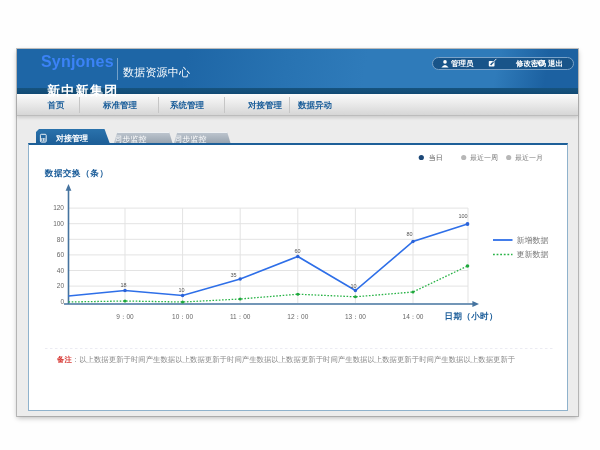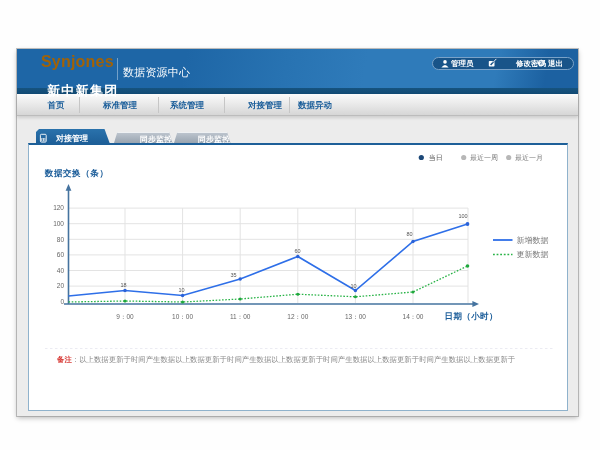--- a/index.html
+++ b/index.html
@@ -5,31 +5,31 @@
   html,body{margin:0;padding:0;}
   body{width:600px;height:450px;background:#fefefe;font-family:"Liberation Sans",sans-serif;position:relative;overflow:hidden;}
   .abs{position:absolute;}
   .win{left:17px;top:49px;width:561px;height:367px;background:#ececec;box-shadow:0 0 0 1px rgba(150,150,150,.6),0 2px 5px rgba(0,0,0,.28);}
   .hdr{left:17px;top:49px;width:561px;height:39px;
     background:linear-gradient(100deg,#1e66a6 0%,#1e66a6 30%,#2873b2 48%,#2f7bba 62%,#2f7bba 85%,#1c61a1 94%,#1c61a1 100%);}
   .strip{left:17px;top:88px;width:561px;height:6px;background:linear-gradient(#16537f,#124a74);}
   .menu{left:17px;top:94px;width:561px;height:22px;background:linear-gradient(#fbfbfb,#e7e7e7 55%,#d6d6d6);border-bottom:1px solid #bcbcbc;box-shadow:0 2px 3px rgba(0,0,0,.13);box-sizing:border-box;}
   .mi{top:99.5px;font-size:8.5px;font-weight:bold;color:#1b5e9a;transform:translateX(-50%);white-space:nowrap;}
   .md{top:97px;width:1px;height:16px;background:#c6c6c6;}
-  .logo1{left:41px;top:53px;font-size:16px;font-weight:bold;color:#a16207;letter-spacing:0.2px;}
+  .logo1{left:41px;top:53px;font-size:16px;font-weight:bold;color:#3b82f6;letter-spacing:0.2px;}
   .logo2{left:47px;top:70.5px;font-size:13px;font-weight:bold;color:#fff;letter-spacing:1.3px;margin-top:11px;}
   .vdiv{left:117px;top:58px;width:1px;height:22px;background:rgba(255,255,255,.38);}
   .title{left:123px;top:65px;font-size:11px;font-weight:normal;color:#fff;letter-spacing:0.2px;}
   .caps{left:432px;top:57px;width:142px;height:13px;background:#185489;border:1px solid #7aa2c8;border-radius:8px;box-sizing:border-box;}
   .ct{top:57px;height:13px;line-height:13px;font-size:7.5px;font-weight:bold;color:#fff;white-space:nowrap;text-align:center;}
   .tab1{left:36px;top:129px;width:74px;height:15px;background:linear-gradient(#2a72ac,#1d5e97);
     clip-path:polygon(0 3px,3px 0,68.5px 0,74px 15px,0 15px);}
   .tab1 span{position:absolute;left:20px;top:4px;font-size:8px;font-weight:bold;color:#fff;letter-spacing:0;}
   .tabg{top:131.5px;height:11.5px;background:linear-gradient(#bfc7d0,#99a4b0);box-shadow:inset 0 1px 0 rgba(255,255,255,.75);}
-  .tabg span{position:absolute;width:100%;text-align:right;top:2.8px;font-size:8px;font-weight:bold;color:#fff;letter-spacing:0.2px;}
+  .tabg span{position:absolute;width:100%;text-align:left;top:2.8px;font-size:8px;font-weight:normal;color:#fff;letter-spacing:0.2px;}
   .t2{left:114px;width:58.5px;clip-path:polygon(3.5px 0,55px 0,58.5px 11.5px,0 11.5px);}
   .t3{left:174px;width:56.5px;clip-path:polygon(3.5px 0,53px 0,56.5px 11.5px,0 11.5px);}
     .panel{left:28px;top:143px;width:540px;height:268px;background:#fff;border:1px solid #8fb2cc;border-top:2px solid #1d5f98;box-sizing:border-box;}
 </style>
 </head>
 <body>
   <div class="abs win"></div>
   <div class="abs hdr"></div>
   <div class="abs strip"></div>
   <div class="abs menu"></div>

